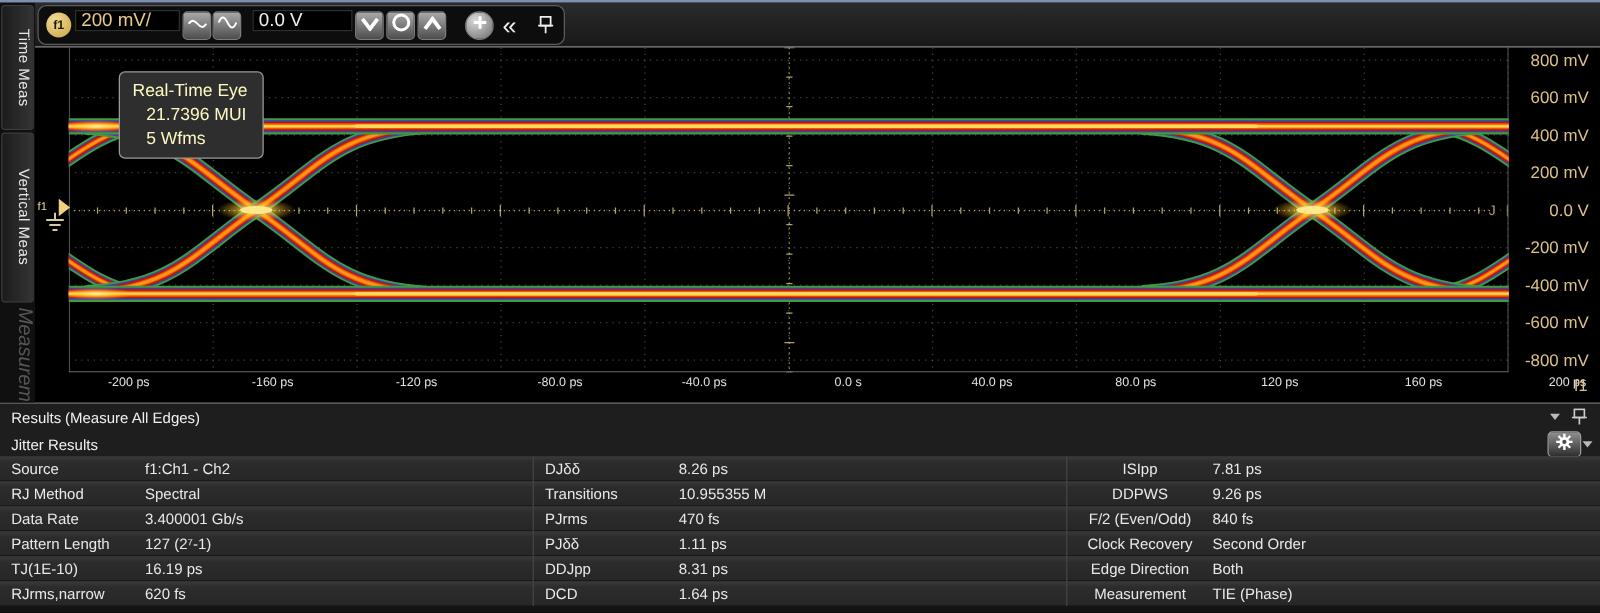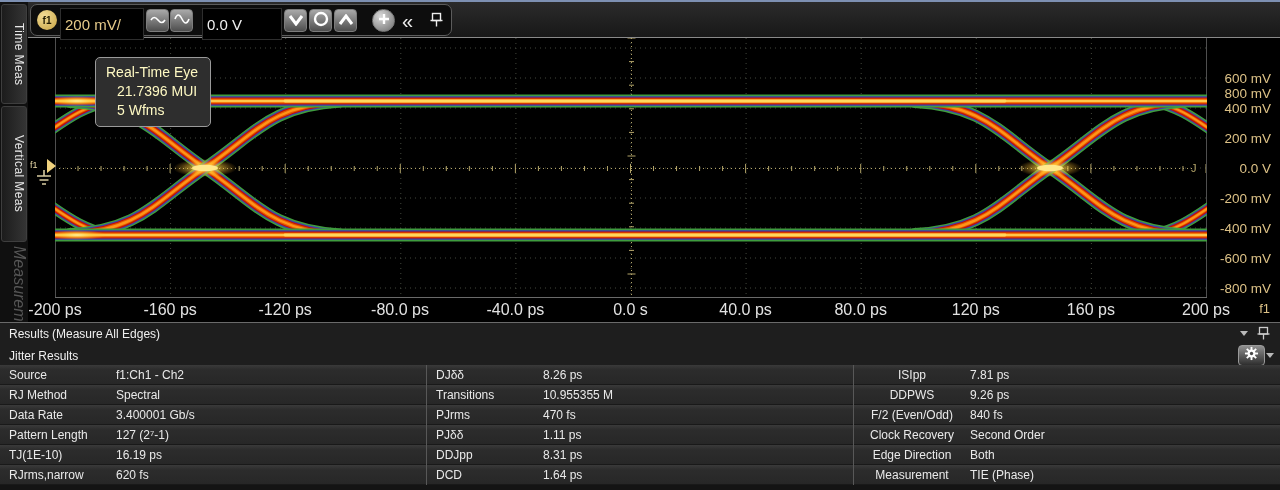--- a/index.html
+++ b/index.html
@@ -18,36 +18,36 @@
         writing-mode:vertical-rl;font-style:italic;font-size:16px;color:#565656;}
 
   
   #toolbar{position:absolute;left:28px;top:2px;width:1252px;height:35px;
         background:linear-gradient(180deg,#2b2b2b,#181818);border-bottom:1px solid #8a8a8a;box-sizing:content-box;z-index:6;}
   #tgroup{position:absolute;left:2px;top:2px;width:420px;height:30px;background:#0d0d0d;
         border:1px solid #5c5c5c;border-radius:7px;}
   #f1badge{position:absolute;left:6px;top:5px;width:20px;height:20px;border-radius:50%;
         background:radial-gradient(circle at 35% 30%,#f2dc96,#c8a342);color:#201a00;font-size:10px;
         font-weight:bold;display:flex;align-items:center;justify-content:center;}
-  .tfield{position:absolute;top:3px;height:32px;background:#000;border:1px solid #2e2e2e;
+  .tfield{position:absolute;top:3px;height:17px;background:#000;border:1px solid #2e2e2e;
         display:flex;align-items:center;padding-left:4px;box-sizing:border-box;font-size:15px;}
   #scalefield{left:29px;width:84px;color:#e6cb8a;}
   #offsetfield{left:171px;width:80px;color:#f0f0f0;}
   .tbtn{position:absolute;top:4px;width:23px;height:23px;border-radius:4px;border:1px solid #7c7c7c;
         background:linear-gradient(180deg,#a9a9a9,#4e4e4e);display:flex;align-items:center;justify-content:center;box-sizing:border-box;}
   #wavebtn1{left:115px;} #wavebtn2{left:139px;}
   #downbtn{left:253px;} #circbtn{left:278px;} #upbtn{left:303px;}
   #plusbtn{left:341px;border-radius:50%;background:radial-gradient(circle at 35% 30%,#d9d9d9,#6e6e6e);}
   #collapsebtn{position:absolute;left:371px;top:3px;color:#eee;font-size:20px;line-height:26px;background:none;border:none;}
   #toolpin{position:absolute;left:398px;top:7px;}
 
   
   #plotregion{position:absolute;left:28px;top:38px;width:1252px;height:284px;background:#000;}
   #eyesvg{position:absolute;left:27px;top:0;width:1152px;height:260px;}
-  .xlab{position:absolute;transform:translateX(-50%);top:263px;color:#e2e2e2;font-size:16px;white-space:nowrap;}
+  .xlab{position:absolute;transform:translateX(-50%);top:263px;color:#e2e2e2;font-size:10px;white-space:nowrap;margin-left:48px;}
   .ylab{position:absolute;right:9px;transform:translateY(-50%);color:#ddc287;font-size:13.5px;white-space:nowrap;}
   #f1bottom{position:absolute;right:10px;top:263px;color:#ddc287;font-size:13px;}
   #tooltip{position:absolute;left:67px;top:19px;background:#2e2e2e;border:1px solid #9a9a9a;
         border-radius:5px;color:#fef9c3;font-size:14px;line-height:19px;padding:5px 12px 6px 10px;white-space:nowrap;}
   #tooltip .ind{padding-left:11px;}
   #chmarker{position:absolute;left:1px;top:119px;width:30px;height:40px;}
   #chmarker .tri{position:absolute;left:18px;top:2px;width:0;height:0;border-left:9px solid #f0d27e;
         border-top:7px solid transparent;border-bottom:7px solid transparent;}
   #chmarker .f1t{position:absolute;left:1px;top:3px;color:#e8d9a8;font-size:9px;}
 
@@ -335,21 +335,21 @@
         <span class="xlab" style="left: 372px;">-80.0 ps</span>
         <span class="xlab" style="left: 487.4px;">-40.0 ps</span>
         <span class="xlab" style="left: 602.5px;">0.0 s</span>
         <span class="xlab" style="left: 717.6px;">40.0 ps</span>
         <span class="xlab" style="left: 832.7px;">80.0 ps</span>
         <span class="xlab" style="left: 947.8px;">120 ps</span>
         <span class="xlab" style="left: 1062.9px;">160 ps</span>
         <span class="xlab" style="left: 1178px;">200 ps</span>
       </div>
     <div id="yticks">
-        <span class="ylab" style="top: 10px; margin-top: 45px;">800 mV</span>
+        <span class="ylab" style="top: 10px;">800 mV</span>
         <span class="ylab" style="top: 40px;">600 mV</span>
         <span class="ylab" style="top: 70px;">400 mV</span>
         <span class="ylab" style="top: 100px;">200 mV</span>
         <span class="ylab" style="top: 130px;">0.0 V</span>
         <span class="ylab" style="top: 160px;">-200 mV</span>
         <span class="ylab" style="top: 190px;">-400 mV</span>
         <span class="ylab" style="top: 220px;">-600 mV</span>
         <span class="ylab" style="top: 250px;">-800 mV</span>
       </div>
     <div id="f1bottom">f1</div>

